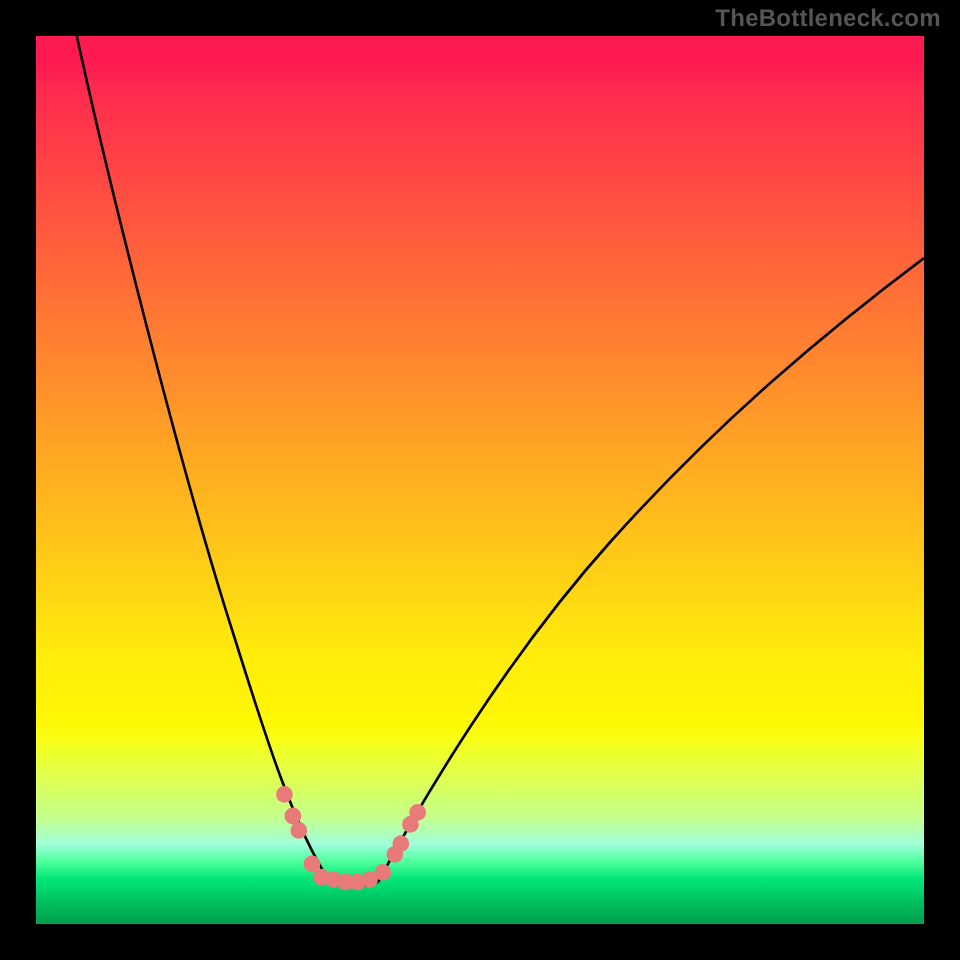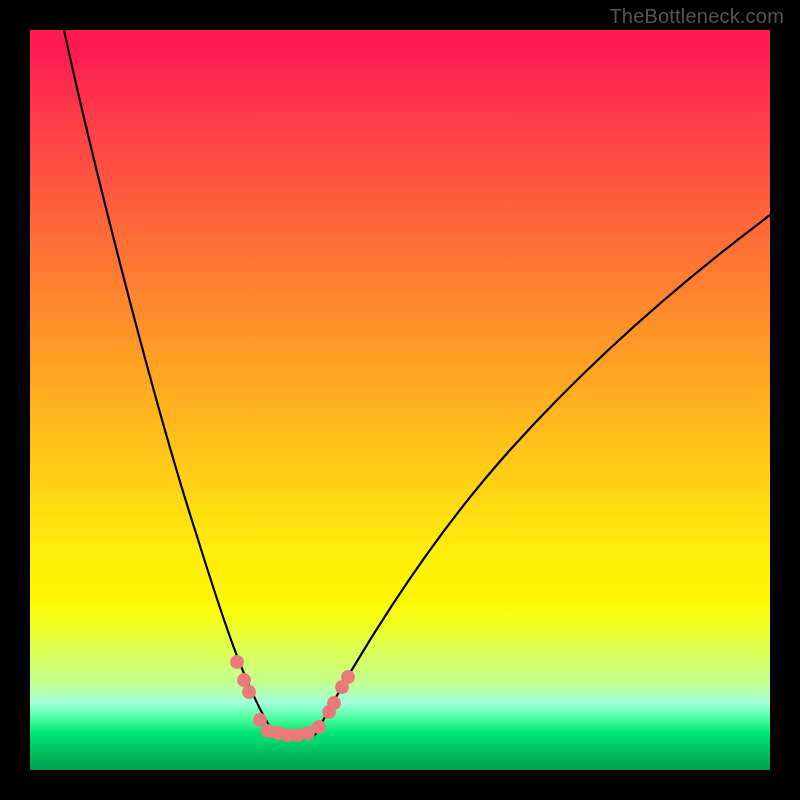--- a/index.html
+++ b/index.html
@@ -55,21 +55,21 @@
       #00ac54 99%,
       #009e4c 100%
     );
   }
   .watermark {
     position: absolute;
     top: 5px;
     right: 16px;
     color: #555;
     font-size: 20px;
-    font-weight: 400;
+    font-weight: 700;
     letter-spacing: 0.2px;
     z-index: 20;
   }
   svg.curve {
     position: absolute;
     inset: 0;
   }
   .dot {
     fill: #e87a7a;
     stroke: none;

